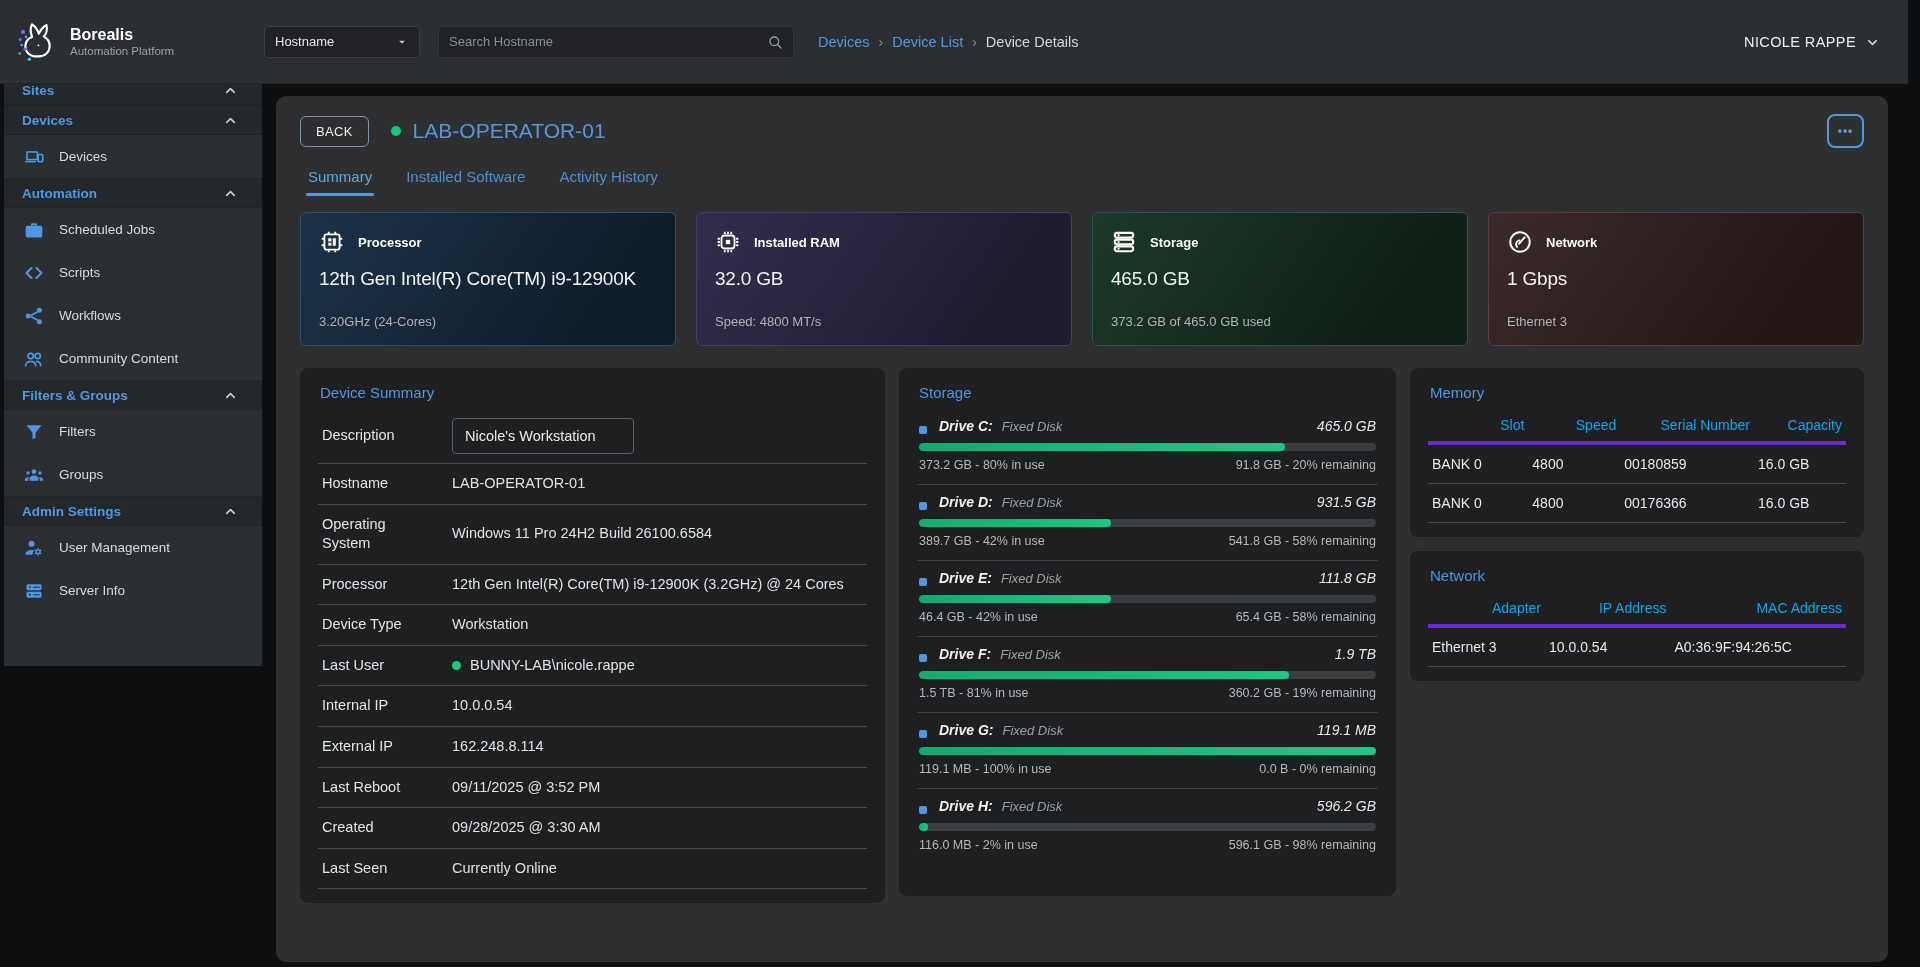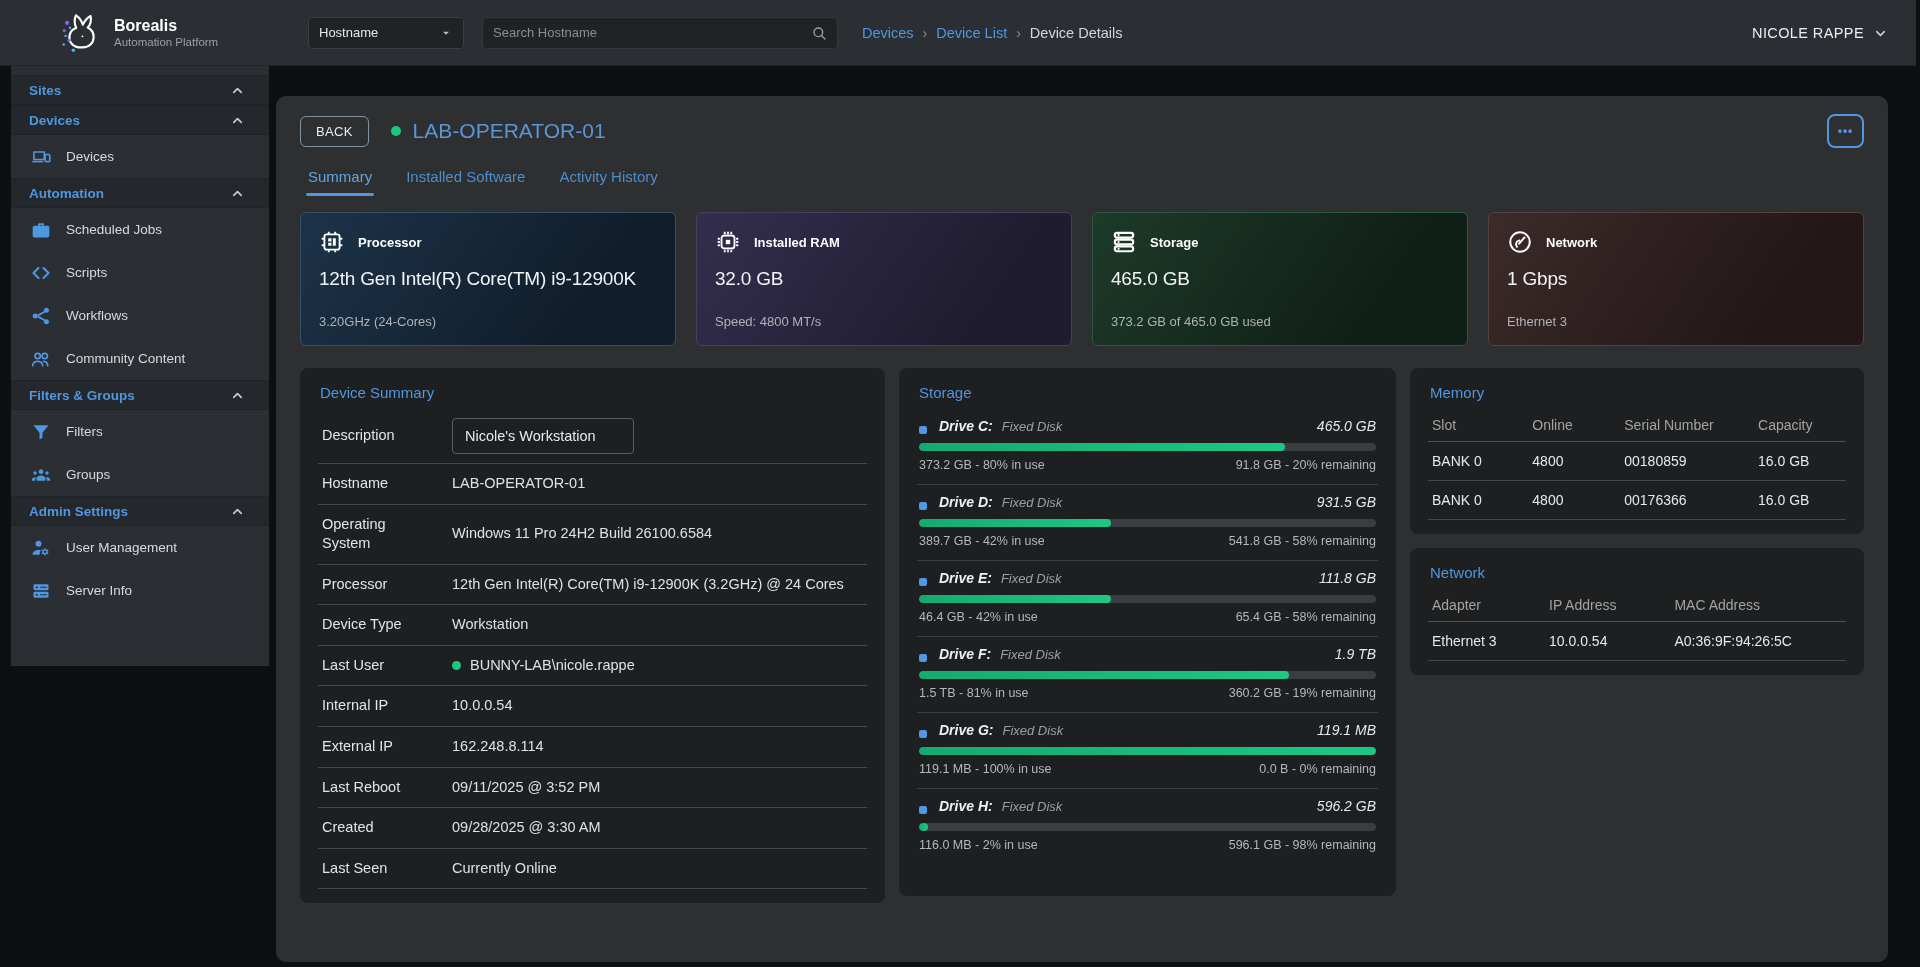--- a/index.html
+++ b/index.html
@@ -7,23 +7,23 @@
   body {
     background: #0e0f11;
     font-family: "Liberation Sans", "DejaVu Sans", sans-serif;
     color: #e9eaec;
     position: relative;
   }
   svg { display: block; }
 
   
   .topbar {
-    position: absolute; top: 0; left: 0; right: 4px; height: 66px;
+    position: absolute; top: 0; left: 0; right: 12px; height: 84px;
     background: #2b2e33; border-bottom: 1px solid #212428;
-    display: flex; align-items: center; z-index: 3; padding-left: 44px;
+    display: flex; align-items: center; z-index: 3;
   }
   .brand { width: 258px; flex: 0 0 258px; display: flex; align-items: center; gap: 10px; padding-left: 14px; }
   .brand-logo { width: 46px; height: 46px; }
   .brand-name { font-size: 16px; font-weight: bold; color: #ffffff; line-height: 1.15; }
   .brand-tagline { font-size: 11.5px; color: #9aa0a6; }
 
   .filter-select {
     margin-left: 6px; width: 156px; height: 32px;
     background: #202226; border: 1px solid #3a3e44; border-radius: 4px;
     display: flex; align-items: center; justify-content: space-between;
@@ -47,21 +47,21 @@
   .bc-item { color: #d4d7da; }
   .bc-item.link { color: #4f97e0; cursor: pointer; }
   .bc-sep { color: #8a9097; font-size: 14px; }
 
   .user-menu { margin-left: auto; margin-right: 28px; display: flex; align-items: flex-end; gap: 9px; cursor: pointer; }
   .user-name { font-size: 14.5px; letter-spacing: .4px; color: #eceef0; }
   .user-menu .chev { width: 15px; height: 15px; color: #cfd3d7; }
 
   
   .sidebar {
-    position: absolute; top: 66px; left: 11px; width: 258px; height: 600px;
+    position: absolute; top: 66px; left: 4px; width: 258px; height: 600px;
     background: #2b2e33; padding-top: 9px; z-index: 2;
   }
   .side-header {
     height: 30px; display: flex; align-items: center; justify-content: space-between;
     padding: 0 24px 0 18px; background: #24272b;
     border-top: 1px solid #1f2226; border-bottom: 1px solid #1f2226;
     color: #4f97e0; font-size: 13.5px; font-weight: bold; cursor: pointer;
   }
   .side-chevron { width: 15px; height: 15px; color: #c9cdd1; }
   .side-item {
@@ -143,21 +143,21 @@
   .drive-bullet { width: 8px; height: 8px; border-radius: 2px; background: #4f97e0; margin-right: 12px; }
   .drive-name { font-weight: bold; color: #f0f1f2; }
   .drive-type { color: #9aa0a6; font-size: 13px; margin-left: 9px; }
   .drive-size { margin-left: auto; color: #e6e8ea; }
   .bar { margin-top: 9px; height: 8px; border-radius: 4px; background: #3a3d41; overflow: hidden; }
   .bar-fill { height: 100%; border-radius: 4px; background: linear-gradient(90deg, #14ab70, #1dc784); }
   .drive-stats { margin-top: 7px; display: flex; justify-content: space-between; font-size: 12.5px; color: #b4b8bc; }
 
   
   .mini-table { width: 100%; border-collapse: collapse; font-size: 14px; }
-  .mini-table th { text-align: left; font-weight: normal; color: #a3a3a3; padding: 8px 4px; border-bottom: 1px solid #6d28d9; }
+  .mini-table th { text-align: right; font-weight: normal; color: #0ea5e9; padding: 8px 4px; border-bottom: 4px solid #6d28d9; }
   .mini-table td { padding: 11px 4px; border-bottom: 1px solid #46484c; color: #e6e8ea; }
 </style>
 </head>
 <body>
 
 <div class="topbar">
   <div class="brand">
     <span class="brand-logo">
       <svg viewBox="0 0 48 48">
         <g fill="none" stroke="#ffffff" stroke-width="2.2" stroke-linecap="round" stroke-linejoin="round">
@@ -590,21 +590,21 @@
           <table class="mini-table">
               <colgroup>
                 <col style="width: 24%;">
                 <col style="width: 22%;">
                 <col style="width: 32%;">
                 <col style="width: 22%;">
               </colgroup>
               <thead>
                 <tr>
                   <th>Slot</th>
-                  <th>Online</th>
+                  <th>Speed</th>
                   <th>Serial Number</th>
                   <th>Capacity</th>
                 </tr>
               </thead>
               <tbody>
                 <tr>
                   <td>BANK 0</td>
                   <td>4800</td>
                   <td>00180859</td>
                   <td>16.0 GB</td>

